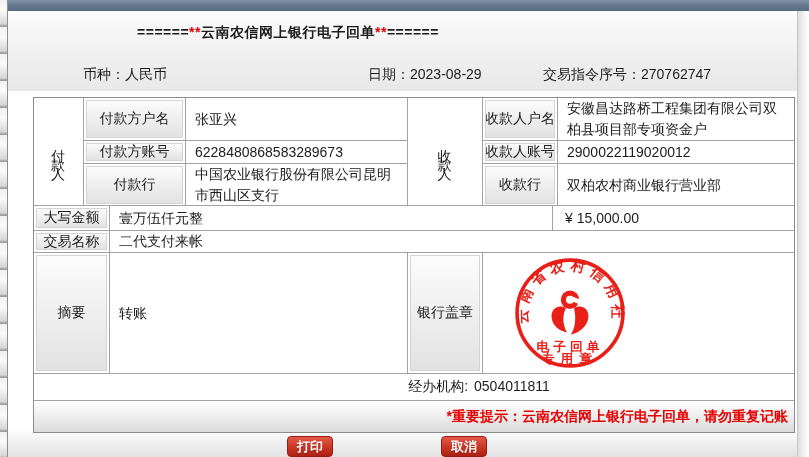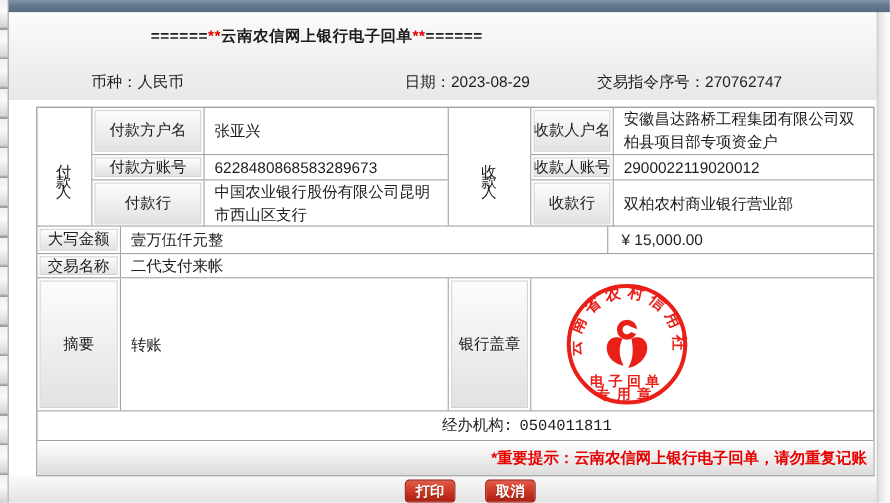--- a/index.html
+++ b/index.html
@@ -37,35 +37,35 @@
   .subgrid{box-sizing:border-box;border-right:1px solid #a3a3a3;display:flex;flex-direction:column;}
   .srow{display:flex;border-bottom:1px solid #a3a3a3;box-sizing:border-box;flex:0 0 auto;}
   .srow:last-child{border-bottom:none;}
   .vhead{justify-content:center;}
   .vtext{writing-mode:vertical-lr;text-orientation:upright;letter-spacing:9px;line-height:1;}
   .lbl{box-sizing:border-box;border-right:1px solid #a3a3a3;padding:2px;display:flex;flex:0 0 auto;}
   .lblbg{flex:1;background:linear-gradient(180deg,#fcfcfc 0%,#e2e2e2 100%);
     border:1px solid #d4d4d4;display:flex;align-items:center;justify-content:center;
     white-space:nowrap;overflow:hidden;}
   .val{box-sizing:border-box;display:flex;align-items:center;padding:1px 4px 1px 9px;line-height:1.5;}
-  .footrow{justify-content:center;gap:55px;padding-left:130px;font-family:Liberation Mono, monospace;}
+  .footrow{justify-content:center;gap:55px;padding-left:130px;}
   .noticerow{justify-content:flex-end;padding-right:6px;
     background:linear-gradient(180deg,#ffffff 0%,#dcdcdc 100%);
     color:#e60000;font-weight:bold;}
   .gap6{display:inline-block;width:6px;}
   
   .seal-cell{position:relative;}
   .seal{position:absolute;left:30px;top:3px;width:114px;height:114px;opacity:0.95;}
   .seal .ring{fill:none;stroke:#e8140c;stroke-width:3.6;}
   .arc-t{fill:#e8140c;font-size:14px;font-weight:bold;letter-spacing:5px;text-anchor:middle;}
   .seal-line{fill:#e8140c;font-weight:bold;text-anchor:middle;}
   .l1{font-size:12.5px;letter-spacing:4px;}
   .l2{font-size:12.5px;letter-spacing:6px;}
   
-  .btnrow{left:287px;top:436px;width:200px;height:21px;display:flex;justify-content:flex-end;gap:27px;}
+  .btnrow{left:287px;top:436px;width:200px;height:21px;display:flex;justify-content:space-between;gap:27px;}
   .btn{width:46px;height:21px;border-radius:4px;cursor:pointer;
     background:linear-gradient(180deg,#e25a48 0%,#cf3a28 45%,#ad2013 100%);
     border:1px solid #991c10;color:#ffffff;font-size:13px;font-weight:bold;
     display:flex;align-items:center;justify-content:center;box-sizing:border-box;
     text-shadow:0 1px 1px rgba(0,0,0,0.25);}
 </style>
 </head>
 <body>
 
 <div class="abs topbar"></div>

